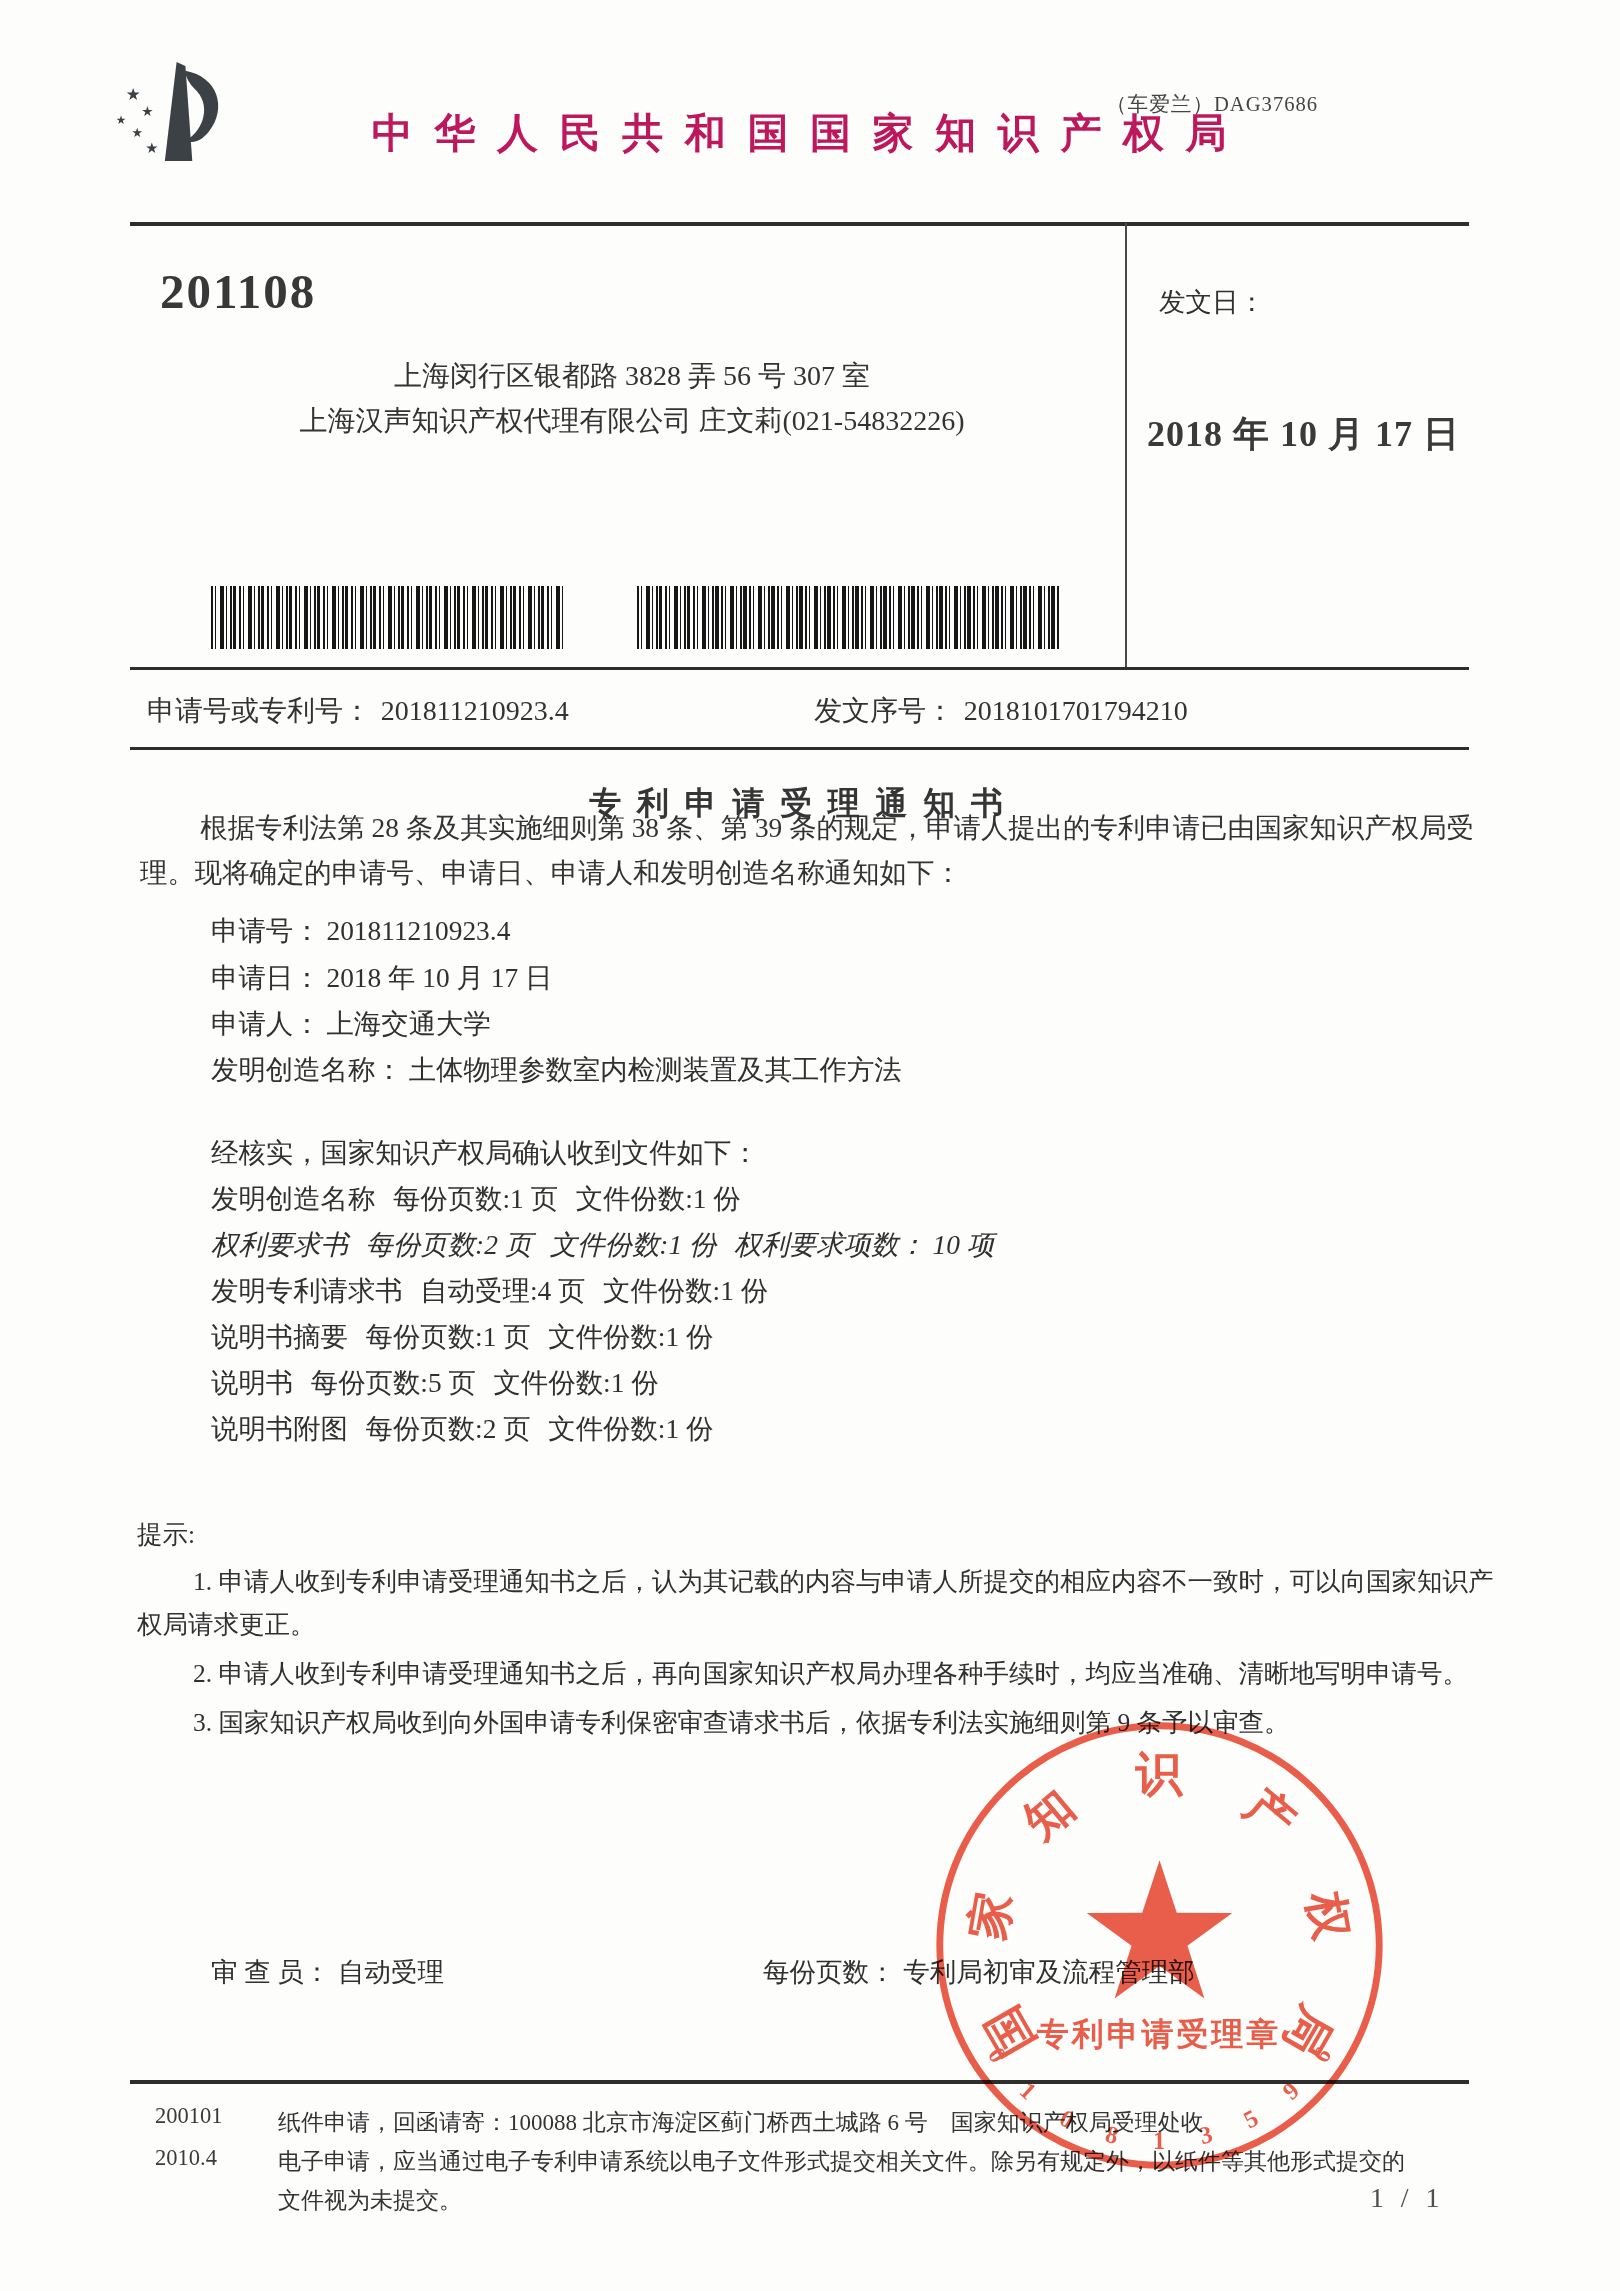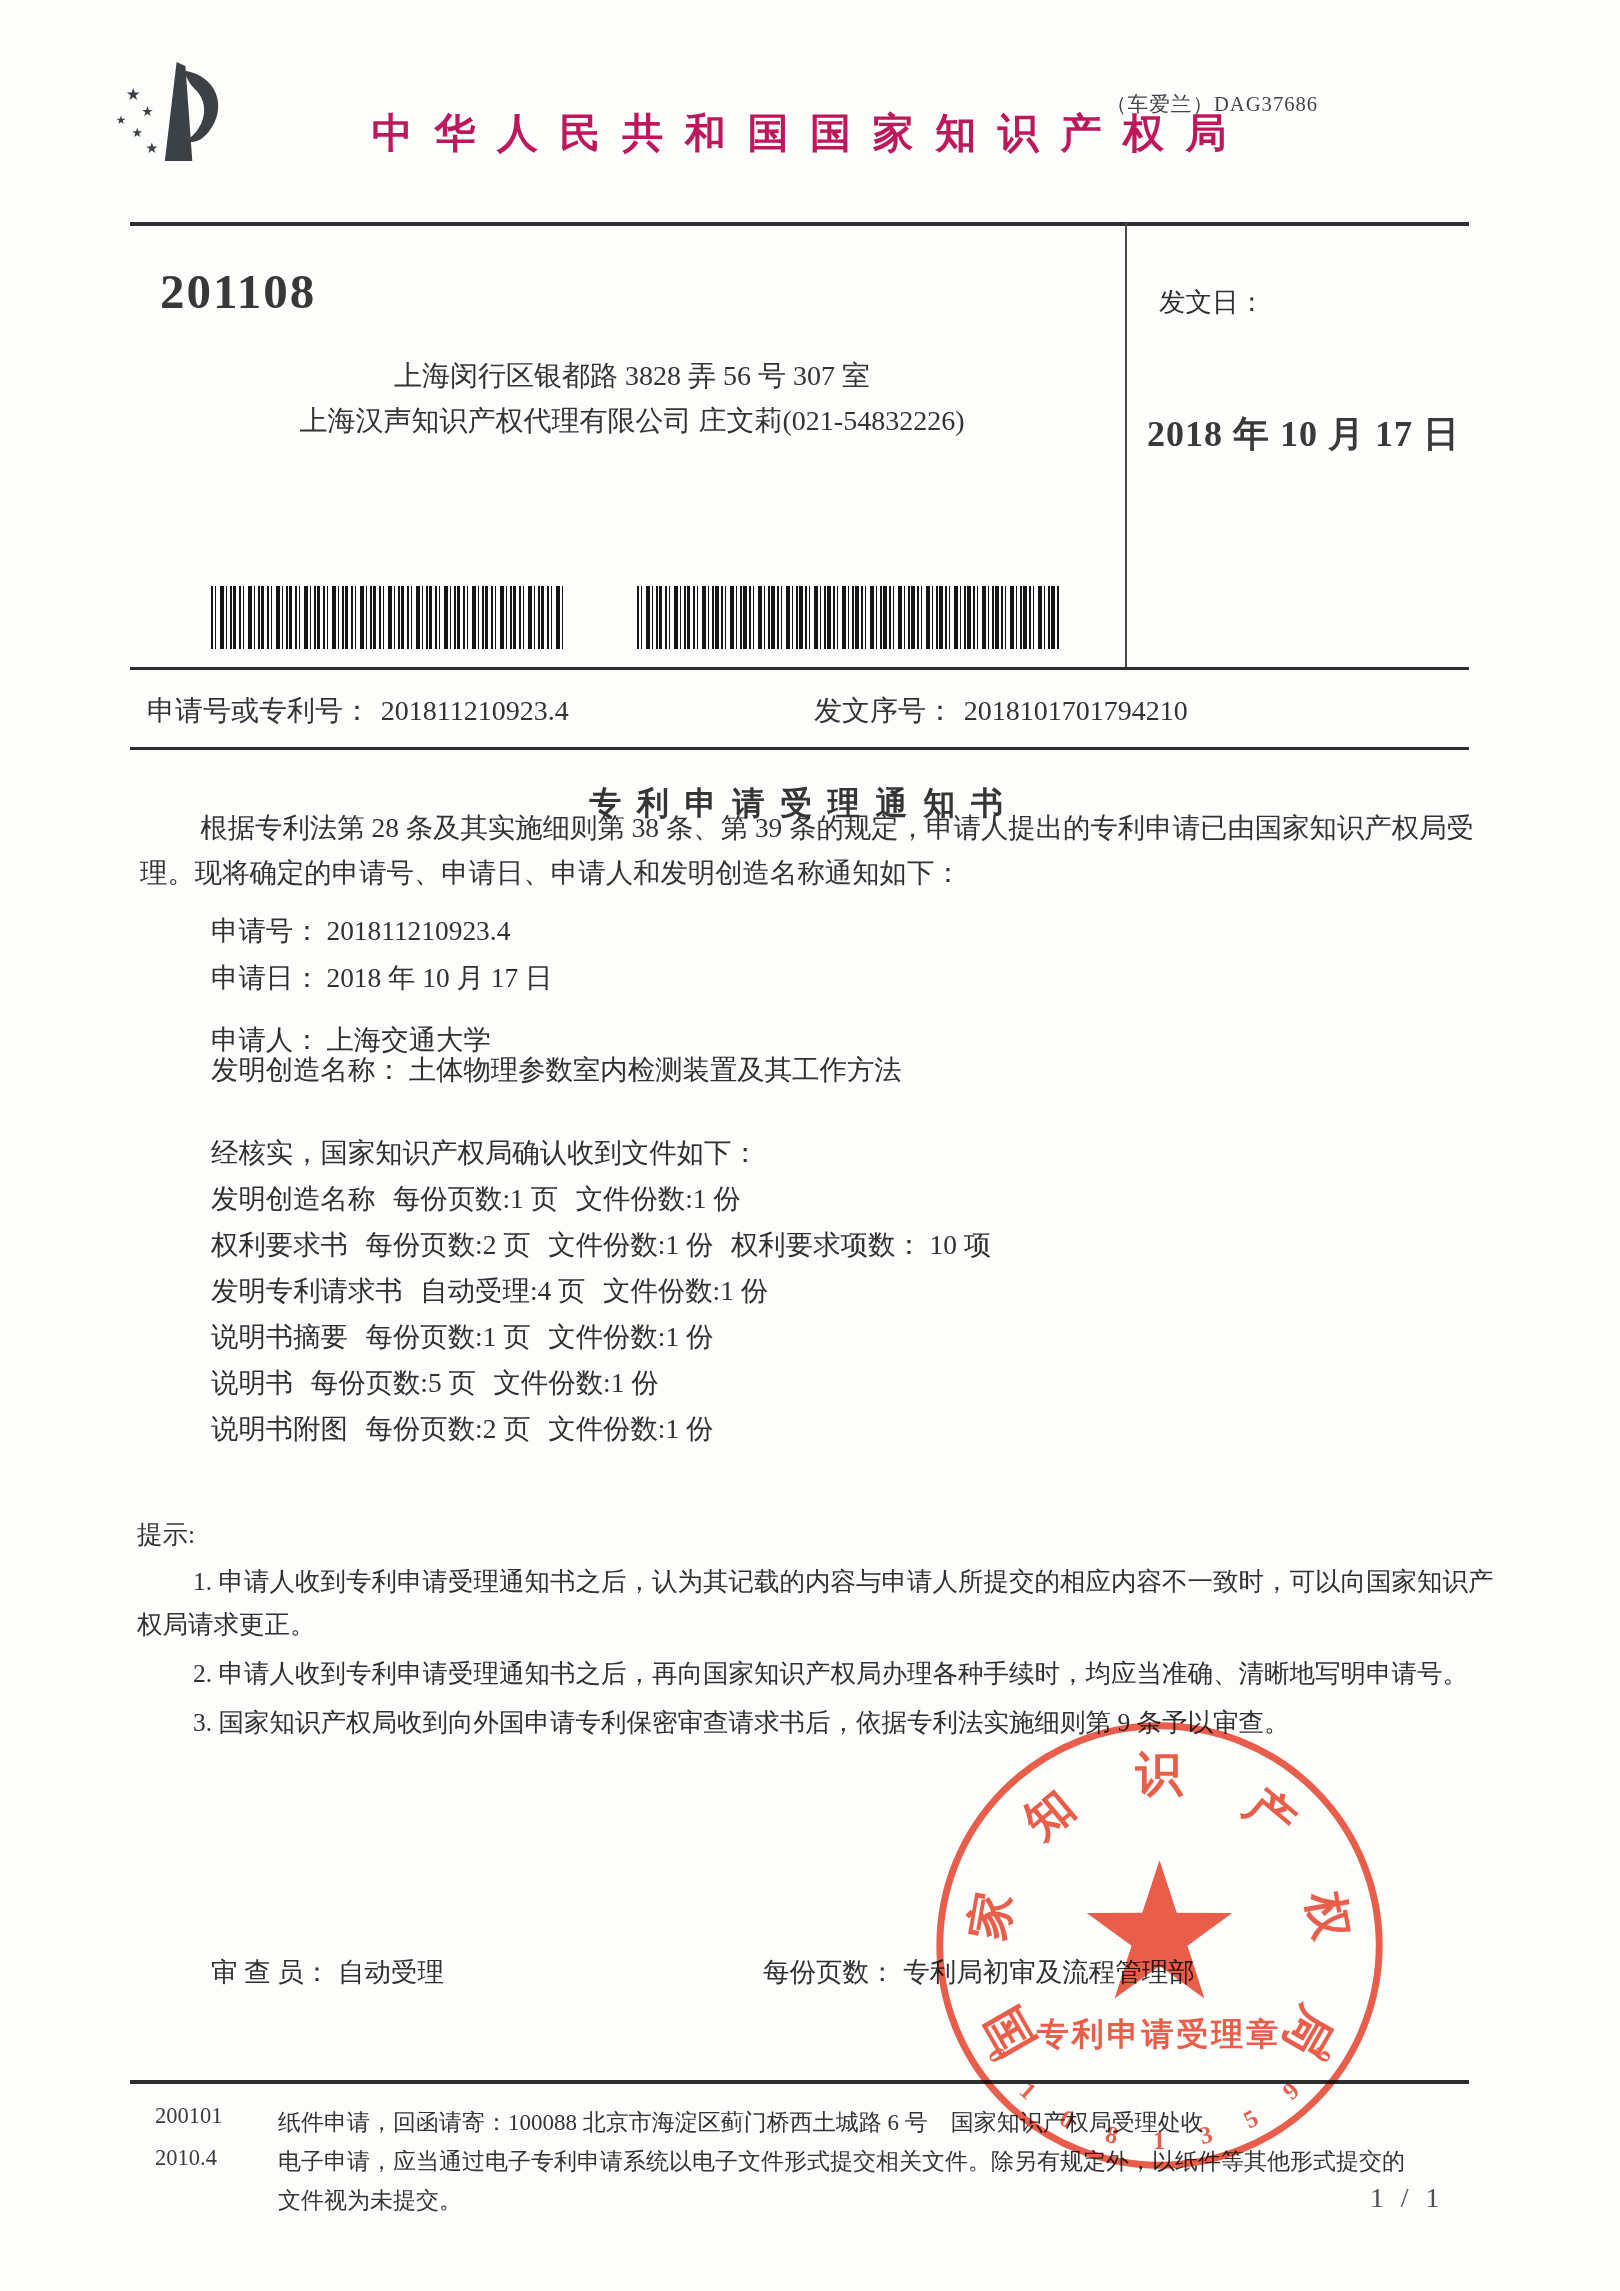--- a/index.html
+++ b/index.html
@@ -95,33 +95,33 @@
 
   <div class="abs notice-title">专利申请受理通知书</div>
   <p class="abs body-text indent" style="left:140px;top:806px;width:1355px;margin:0;">根据专利法第 28 条及其实施细则第 38 条、第 39 条的规定，申请人提出的专利申请已由国家知识产权局受理。现将确定的申请号、申请日、申请人和发明创造名称通知如下：</p>
 
   <div class="abs field-line" style="top:913px;">
     <span class="lab">申请号：</span><span>201811210923.4</span>
   </div>
   <div class="abs field-line" style="top:960px;">
     <span class="lab">申请日：</span><span>2018 年 10 月 17 日</span>
   </div>
-  <div class="abs field-line" style="top:1006px;margin-top:16px;">
+  <div class="abs field-line" style="top:1006px;">
     <span class="lab">申请人：</span><span>上海交通大学</span>
   </div>
   <div class="abs field-line" style="top:1135px;">经核实，国家知识产权局确认收到文件如下：</div>
 
   <div class="abs field-line" style="top:1052px;">
     <span class="lab">发明创造名称：</span><span>土体物理参数室内检测装置及其工作方法</span>
   </div>
 
   <div class="abs doc-line" style="top:1181px;">
     <span>发明创造名称</span><span>每份页数:1 页</span><span>文件份数:1 份</span>
   </div>
-  <div class="abs doc-line" style="top:1227px;">
+  <div class="abs doc-line" style="top:1227px;font-style:italic;">
     <span>权利要求书</span><span>每份页数:2 页</span><span>文件份数:1 份</span><span>权利要求项数： 10 项</span>
   </div>
   <div class="abs doc-line" style="top:1273px;">
     <span>发明专利请求书</span><span>自动受理:4 页</span><span>文件份数:1 份</span>
   </div>
   <div class="abs doc-line" style="top:1319px;">
     <span>说明书摘要</span><span>每份页数:1 页</span><span>文件份数:1 份</span>
   </div>
   <div class="abs doc-line" style="top:1365px;">
     <span>说明书</span><span>每份页数:5 页</span><span>文件份数:1 份</span>

